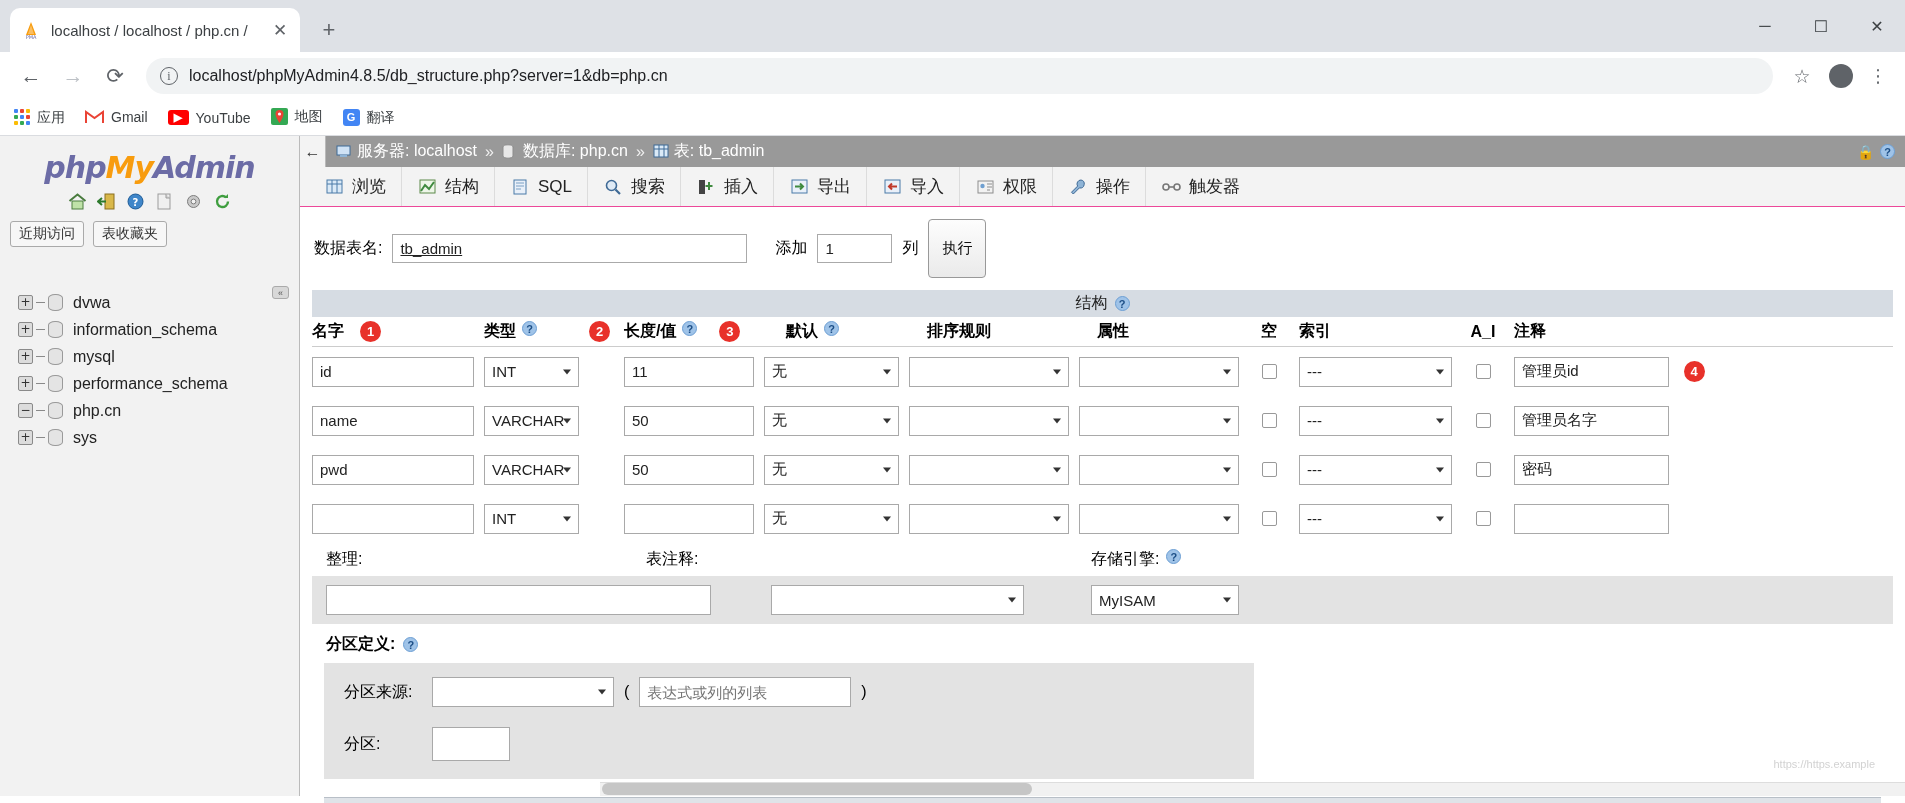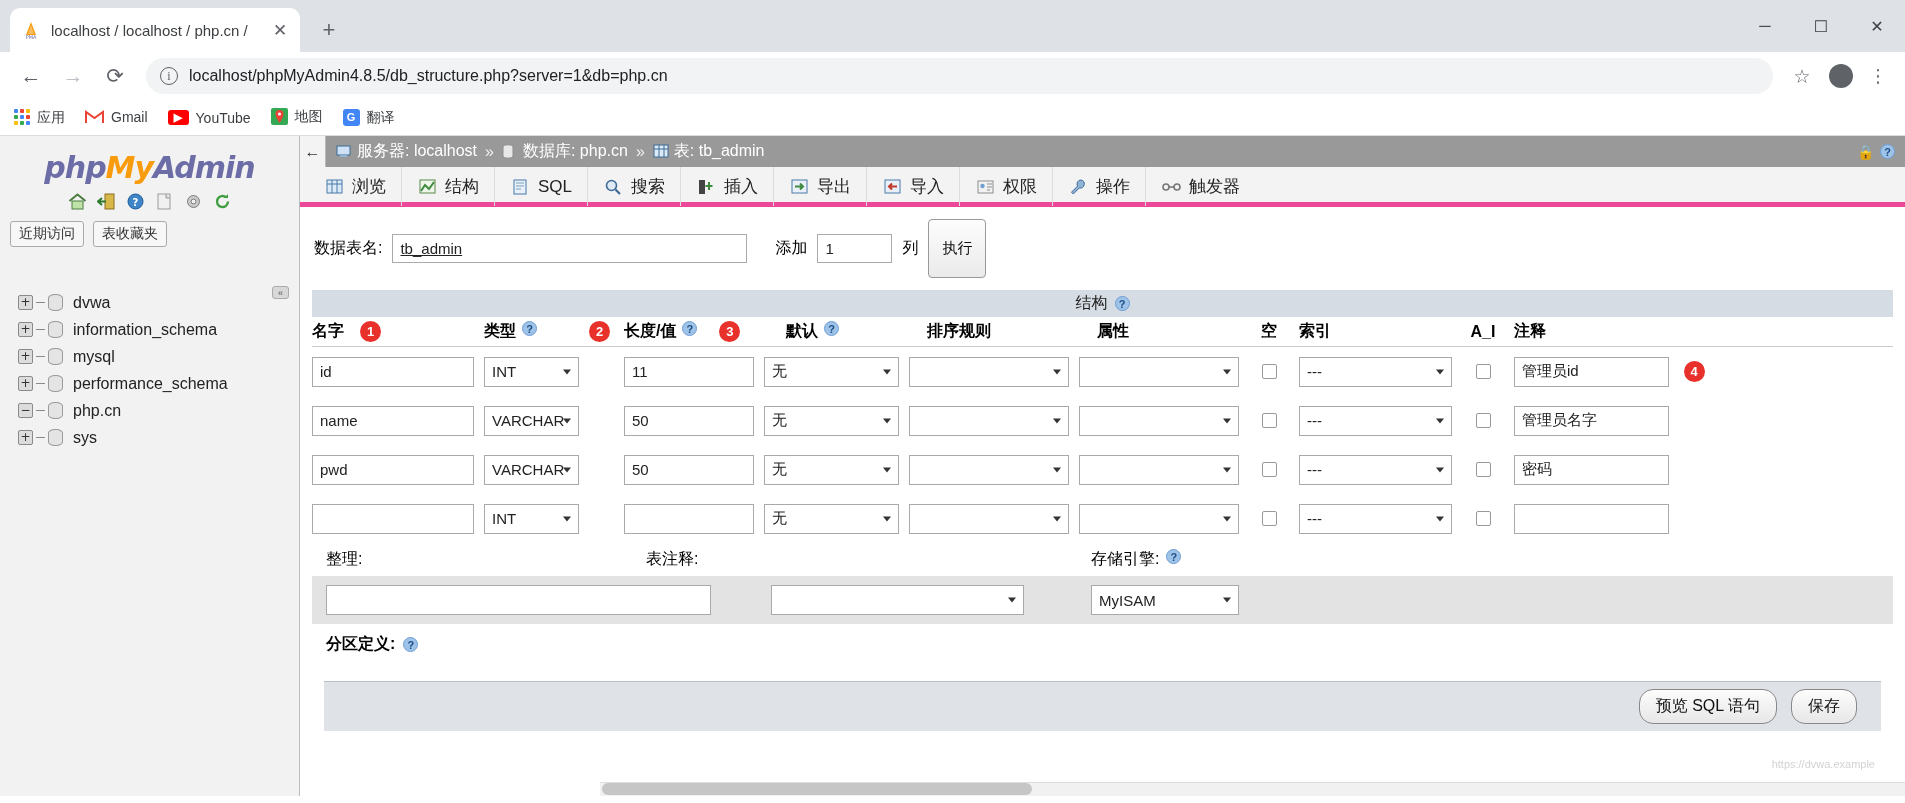--- a/index.html
+++ b/index.html
@@ -103,21 +103,21 @@
   .main { flex:1; background:#fff; position:relative; }
   .crumbbar { display:flex; align-items:stretch; height:31px; }
   .crumb-back { width:26px; background:#f3f3f3; border-right:1px solid #b9b9b9;
                 display:flex; align-items:center; justify-content:center; font-size:16px; color:#333; cursor:pointer;}
   .crumb { flex:1; background:#999; color:#fff; display:flex; align-items:center;
            padding:0 10px; gap:5px; font-size:16px; }
   .crumb .ic { width:16px; height:15px; display:inline-block; }
   .crumb .sep { opacity:.85; padding:0 3px; }
 
   .tabbar { display:flex; align-items:flex-start; height:40px; background:#f3f3f3;
-            border-bottom:5px solid #ec4899; padding-left:9px; }
+            border-bottom:1px solid #ec4899; padding-left:9px; }
   .ptab { display:flex; align-items:center; gap:8px; padding:0 15px; height:39px;
           font-size:17px; color:#222; cursor:pointer; border-right:1px solid #dcdcdc; }
   .ptab .ti { width:20px; height:18px; display:flex; align-items:center; justify-content:center; font-size:15px; }
 
   .namebar { display:flex; align-items:center; gap:10px; padding:12px 0 12px 14px; font-size:16px; }
   .inp { border:1px solid #aaa; background:#fff; height:29px; font-size:15px;
          padding:0 7px; font-family:"Liberation Sans", sans-serif; color:#222; }
   .btn { border:1px solid #999; background:linear-gradient(#fdfdfd,#eaeaea);
          border-radius:4px; padding:19px 13px; font-size:15px; cursor:pointer; color:#111; }
 
@@ -747,25 +747,41 @@
             <span>MyISAM</span>
             <i class="caret"></i>
           </span>
       </div>
 
       <div class="part-title">
         <span>分区定义:</span>
         <span class="helpic">?</span>
       </div>
 
+      <div class="part-panel">
+        <div class="part-row">
+          <span style="width:78px">分区来源:</span>
+          <span class="tsel" style="width:182px">
+              <span></span>
+              <i class="caret"></i>
+            </span>
+          <span>(</span>
+          <input class="tinp" style="width: 212px; color: rgb(136, 136, 136);" placeholder="表达式或列的列表">
+          <span>)</span>
+        </div>
+        <div class="part-row" style="padding-top:16px">
+          <span style="width:78px">分区:</span>
+          <input class="tinp" style="width: 78px; height: 34px;" value="">
+        </div>
+      </div>
 
       <div class="footer">
         <button class="fbtn">预览 SQL 语句</button>
         <button class="fbtn">保存</button>
       </div>
     </div>
 
-    <div class="watermark">https://dvwa.example</div>
+    <div class="watermark">https://https.example</div>
     <div class="scrollbar-x">
         <i></i>
       </div>
   </div>
 </div>
 
 </body></html>

